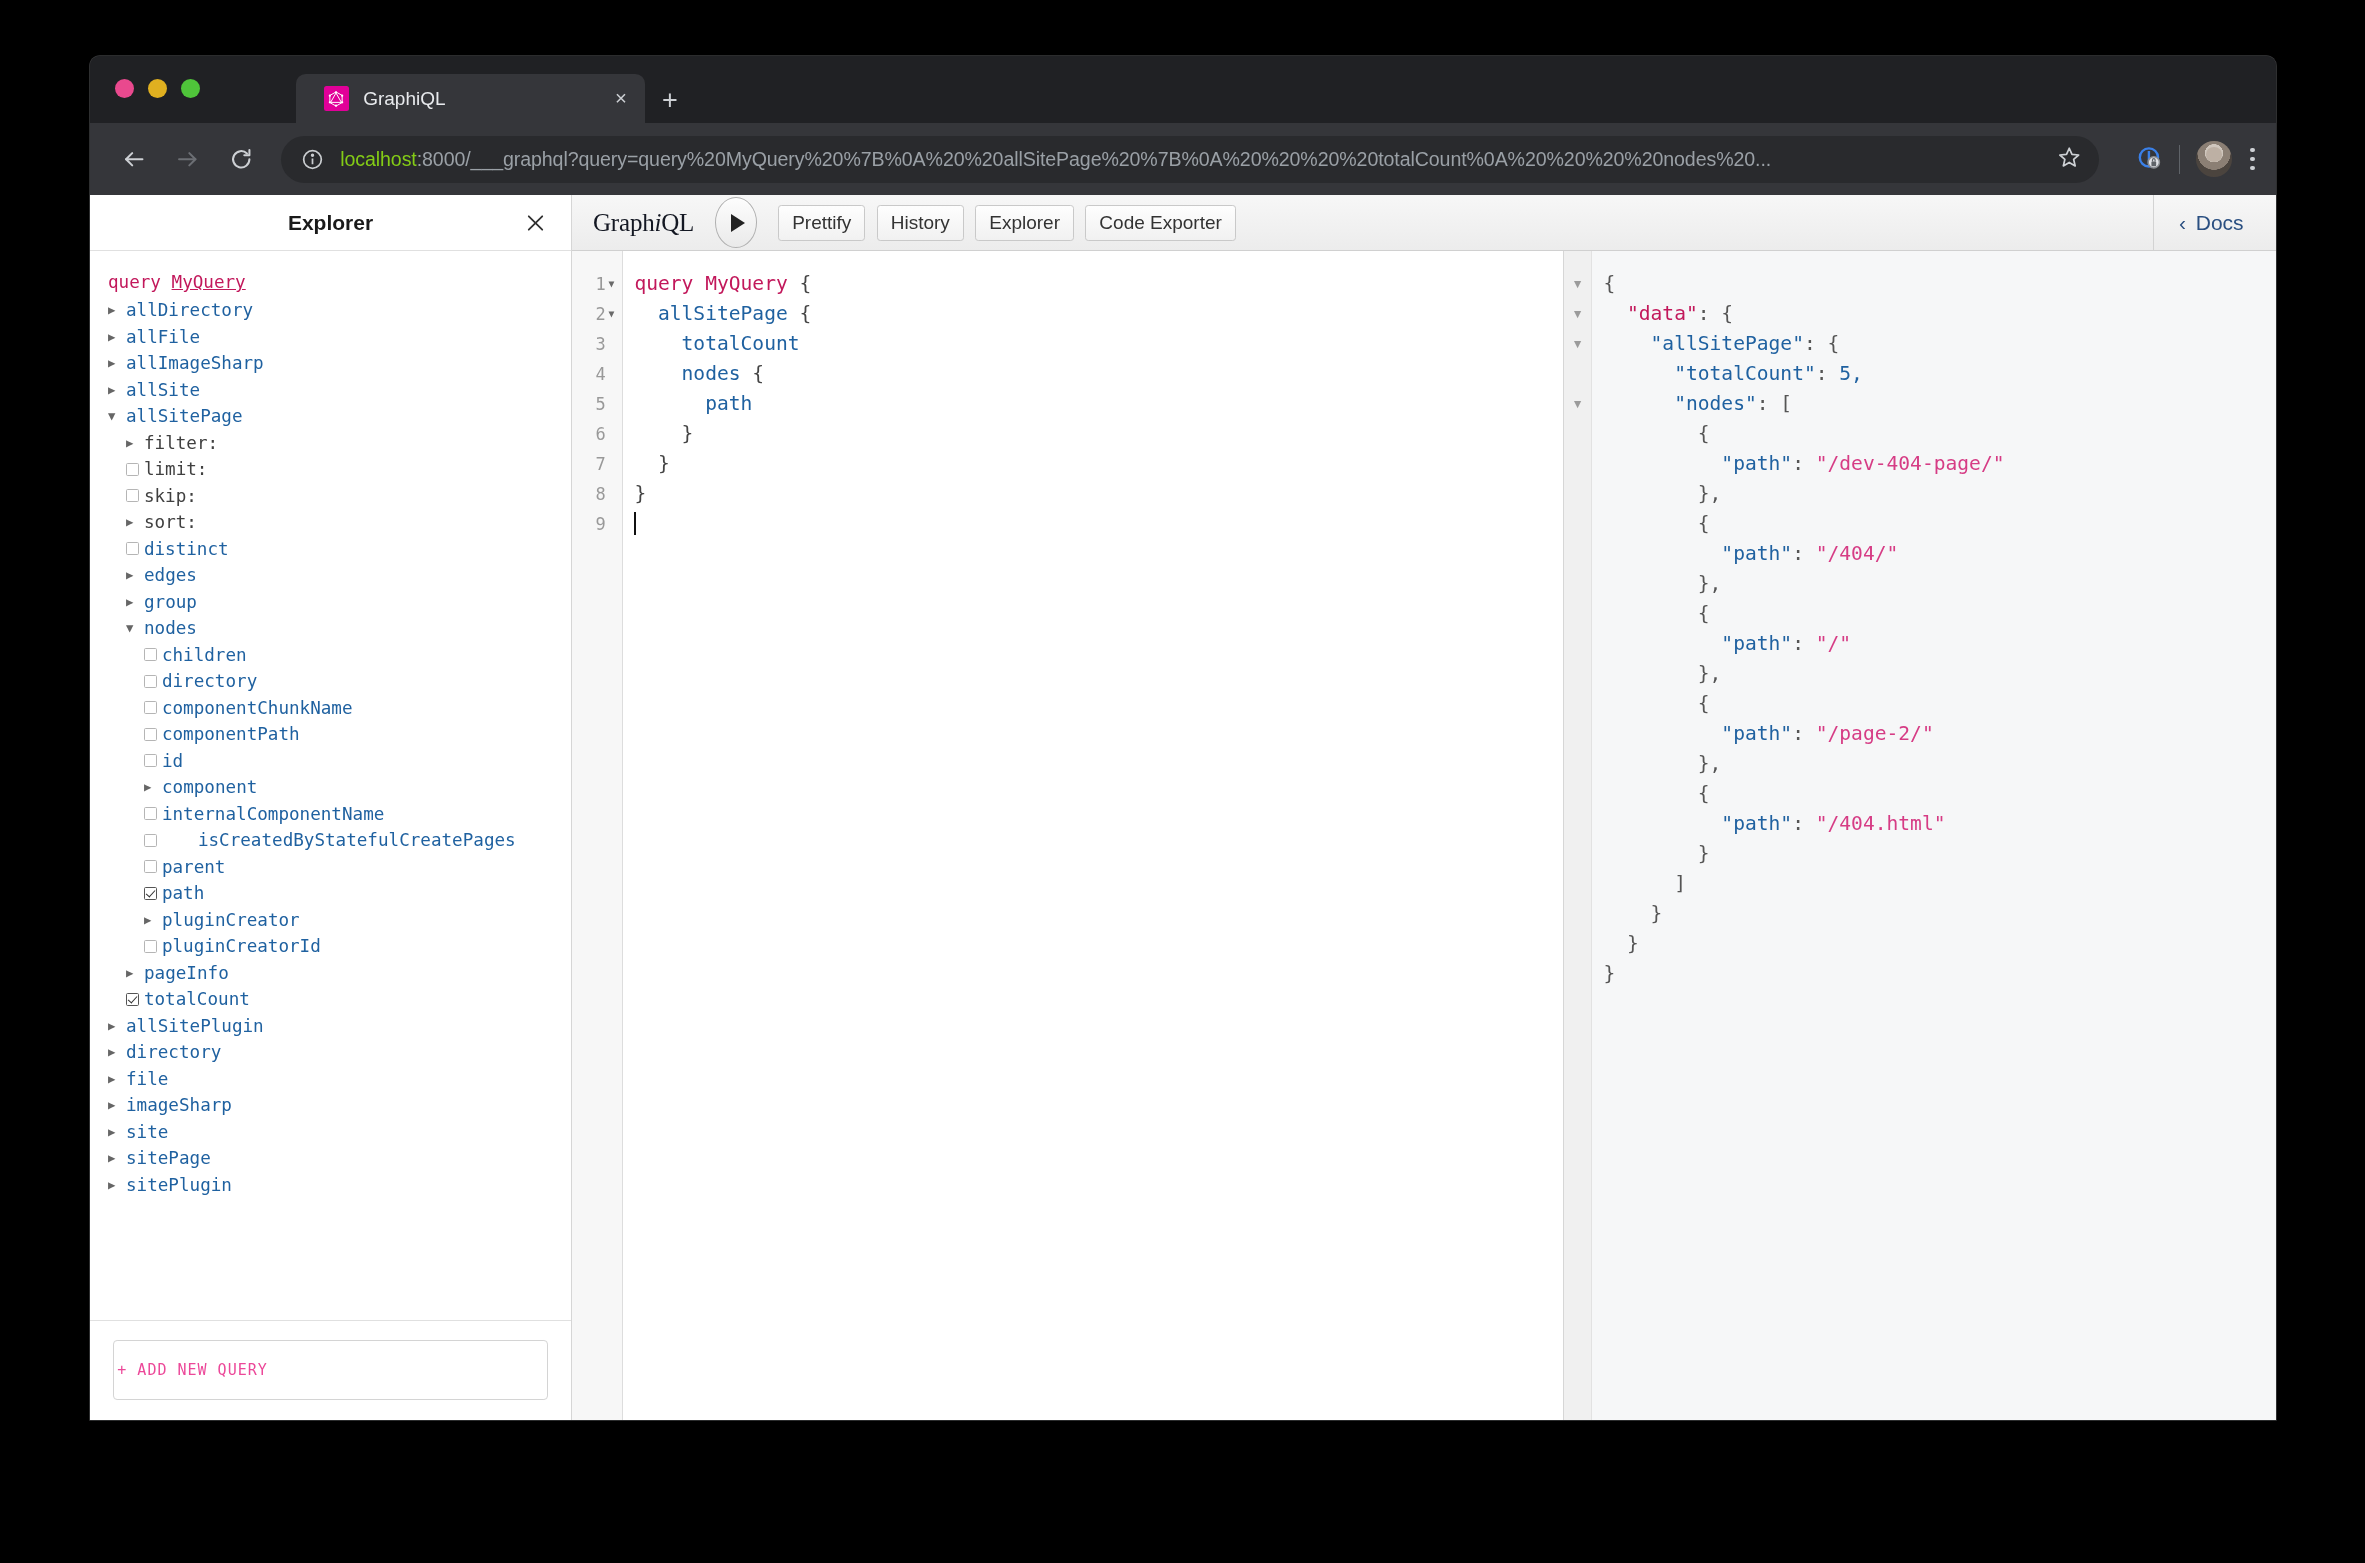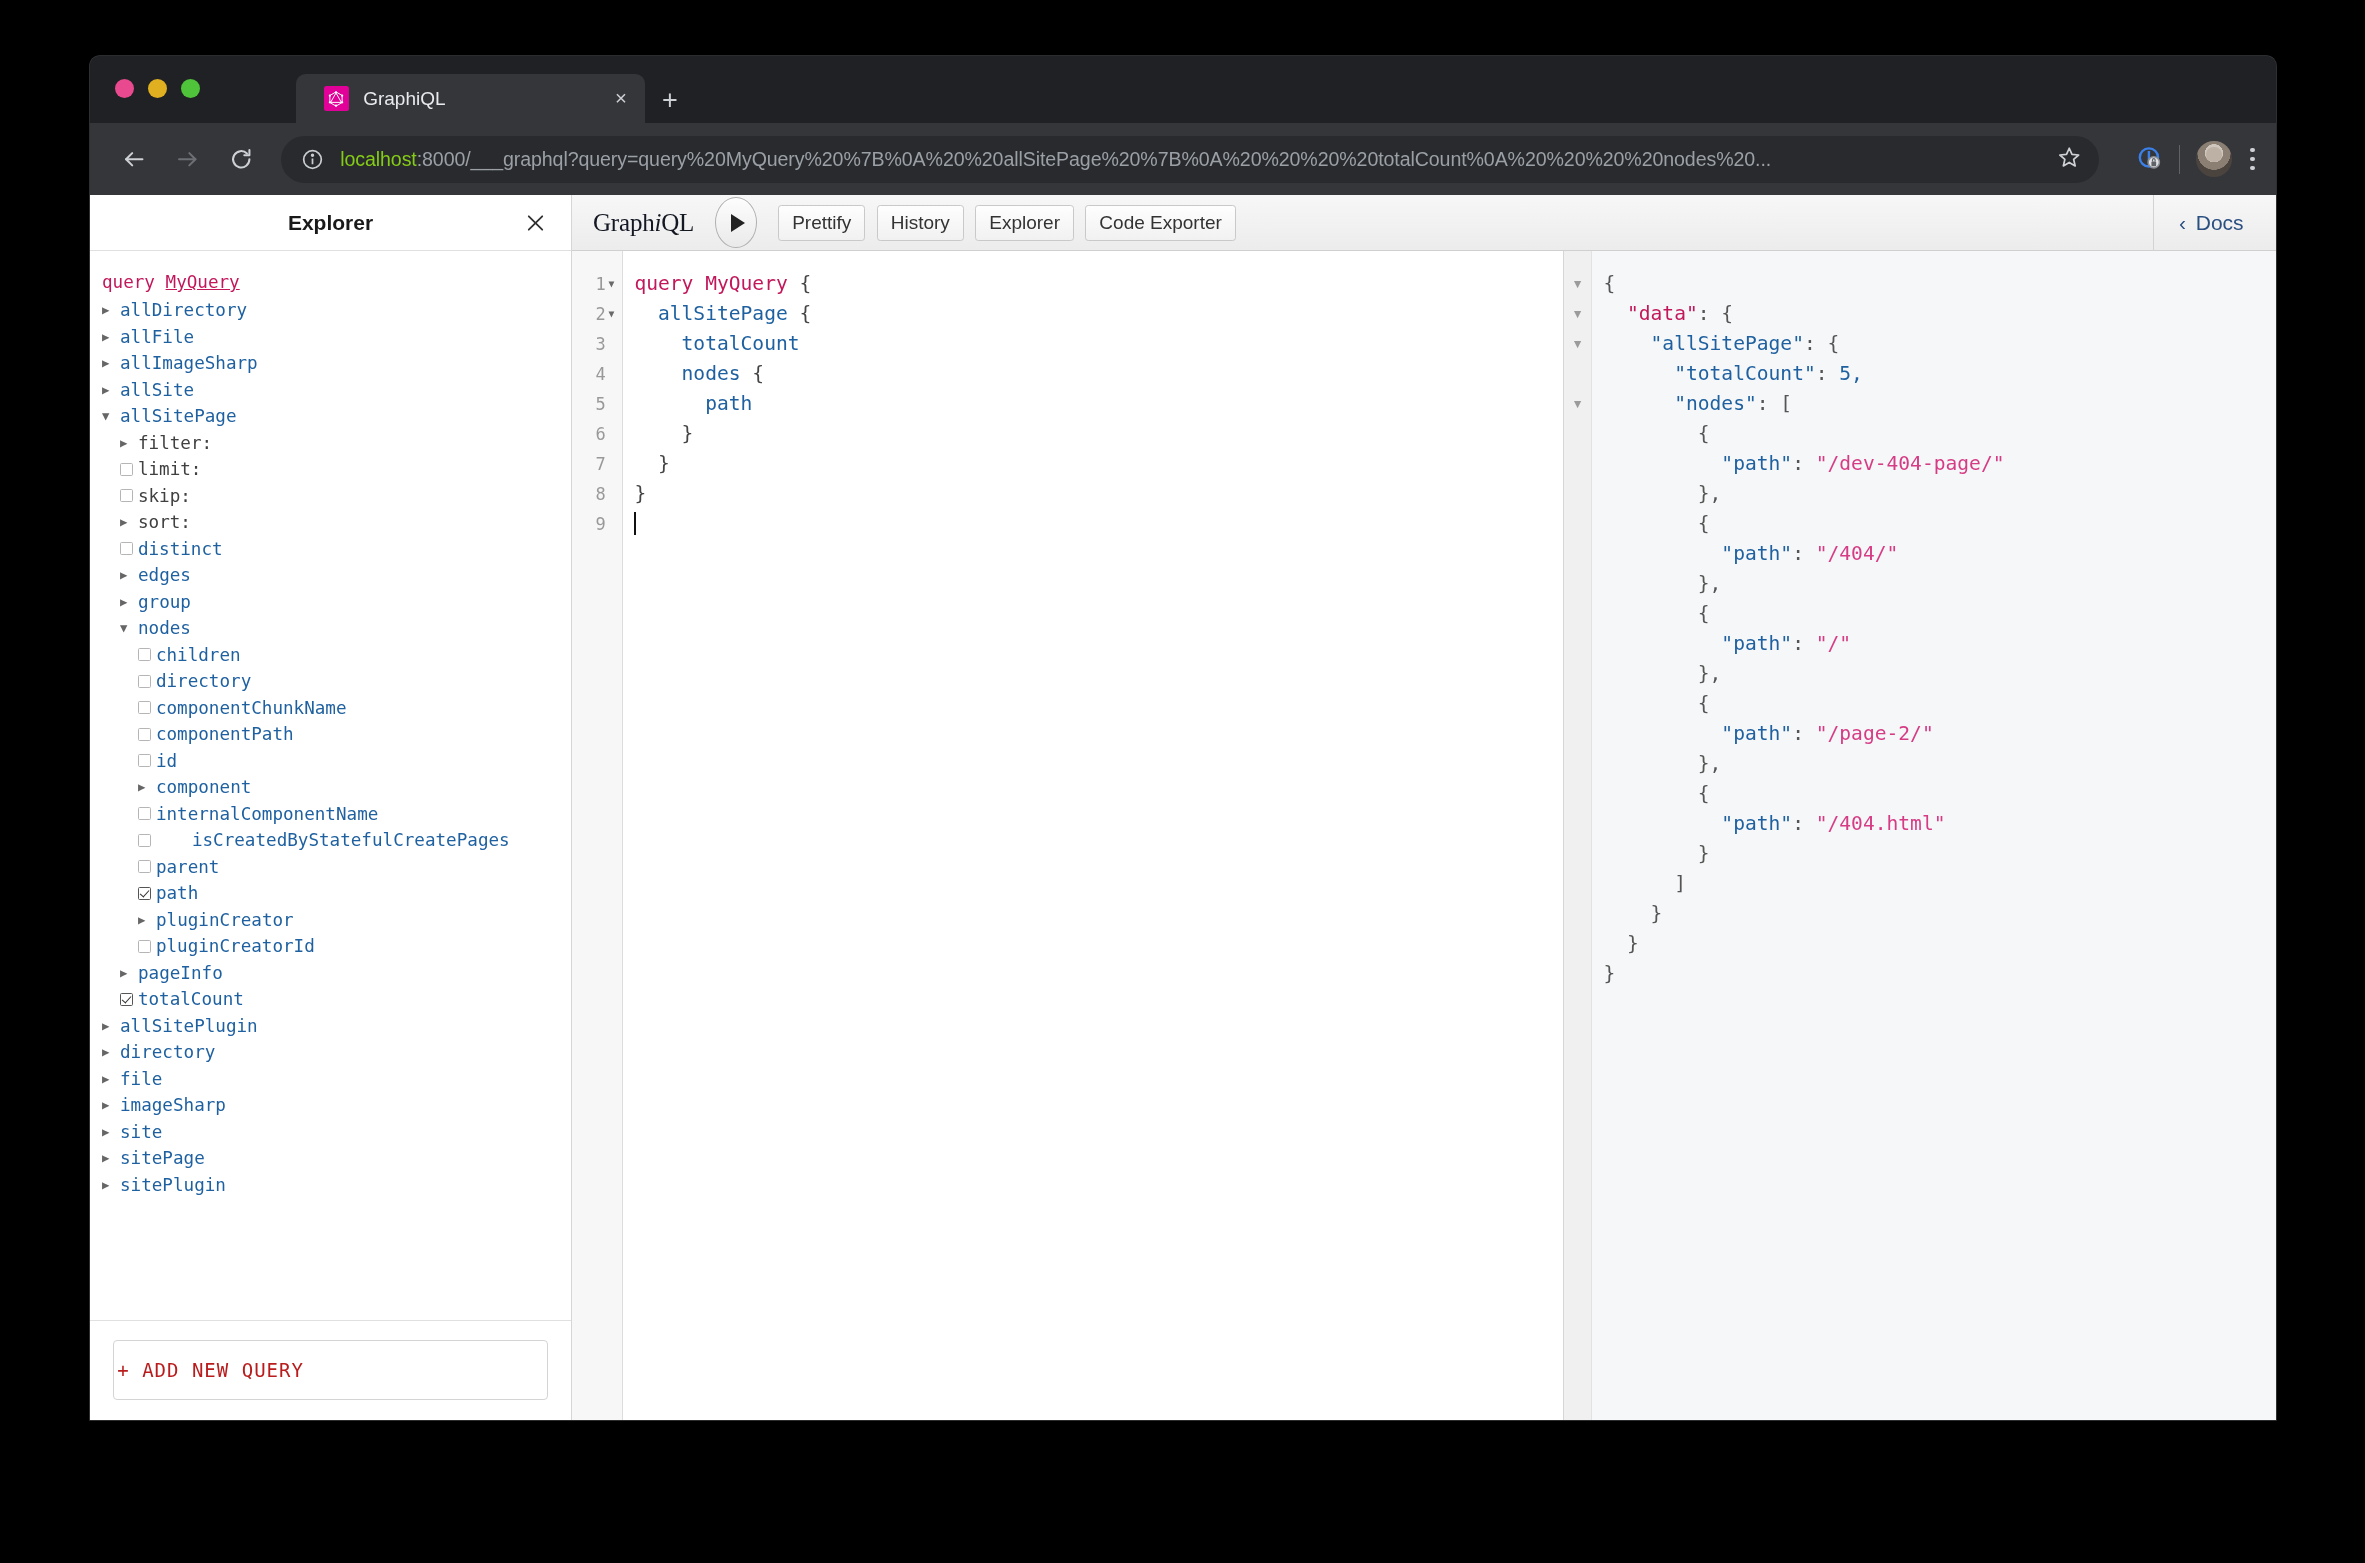--- a/index.html
+++ b/index.html
@@ -173,21 +173,21 @@
   }
   #explorer-close {
     position: absolute; right: 24.5px; top: 50%; transform: translateY(-50%);
     color: #333; cursor: pointer;
   }
   #explorer-close svg { width: 23px; height: 23px; display: block; }
 
   #explorer-tree {
     flex: 1;
     overflow: hidden;
-    padding: 18px 0 0 12px;
+    padding: 18px 0 0 18px;
     font-family: "DejaVu Sans Mono", monospace;
     font-size: 17.6px;
     line-height: 26.5px;
     color: #1f61a0;
   }
   .tree-row { display: flex; align-items: center; white-space: nowrap; cursor: pointer; }
   .tree-row .lbl { }
   .arrow {
     width: 18px; flex: none;
     color: #666; font-size: 12.3px; line-height: 1;
@@ -221,22 +221,22 @@
   }
   #add-new-query {
     width: 100%;
     height: 60px;
     border: 0.8px solid #d4d4d4;
     border-radius: 4.1px;
     background: #fff;
     display: flex; align-items: center;
     padding-left: 3.3px;
     font-family: "DejaVu Sans Mono", monospace;
-    font-size: 19px;
-    color: #b91c1c;
+    font-size: 15px;
+    color: #ec4899;
     letter-spacing: 1px;
     cursor: pointer;
   }
 
   
   #graphiql {
     flex: 1;
     display: flex; flex-direction: column;
     min-width: 0;
     background: #ffffff;

